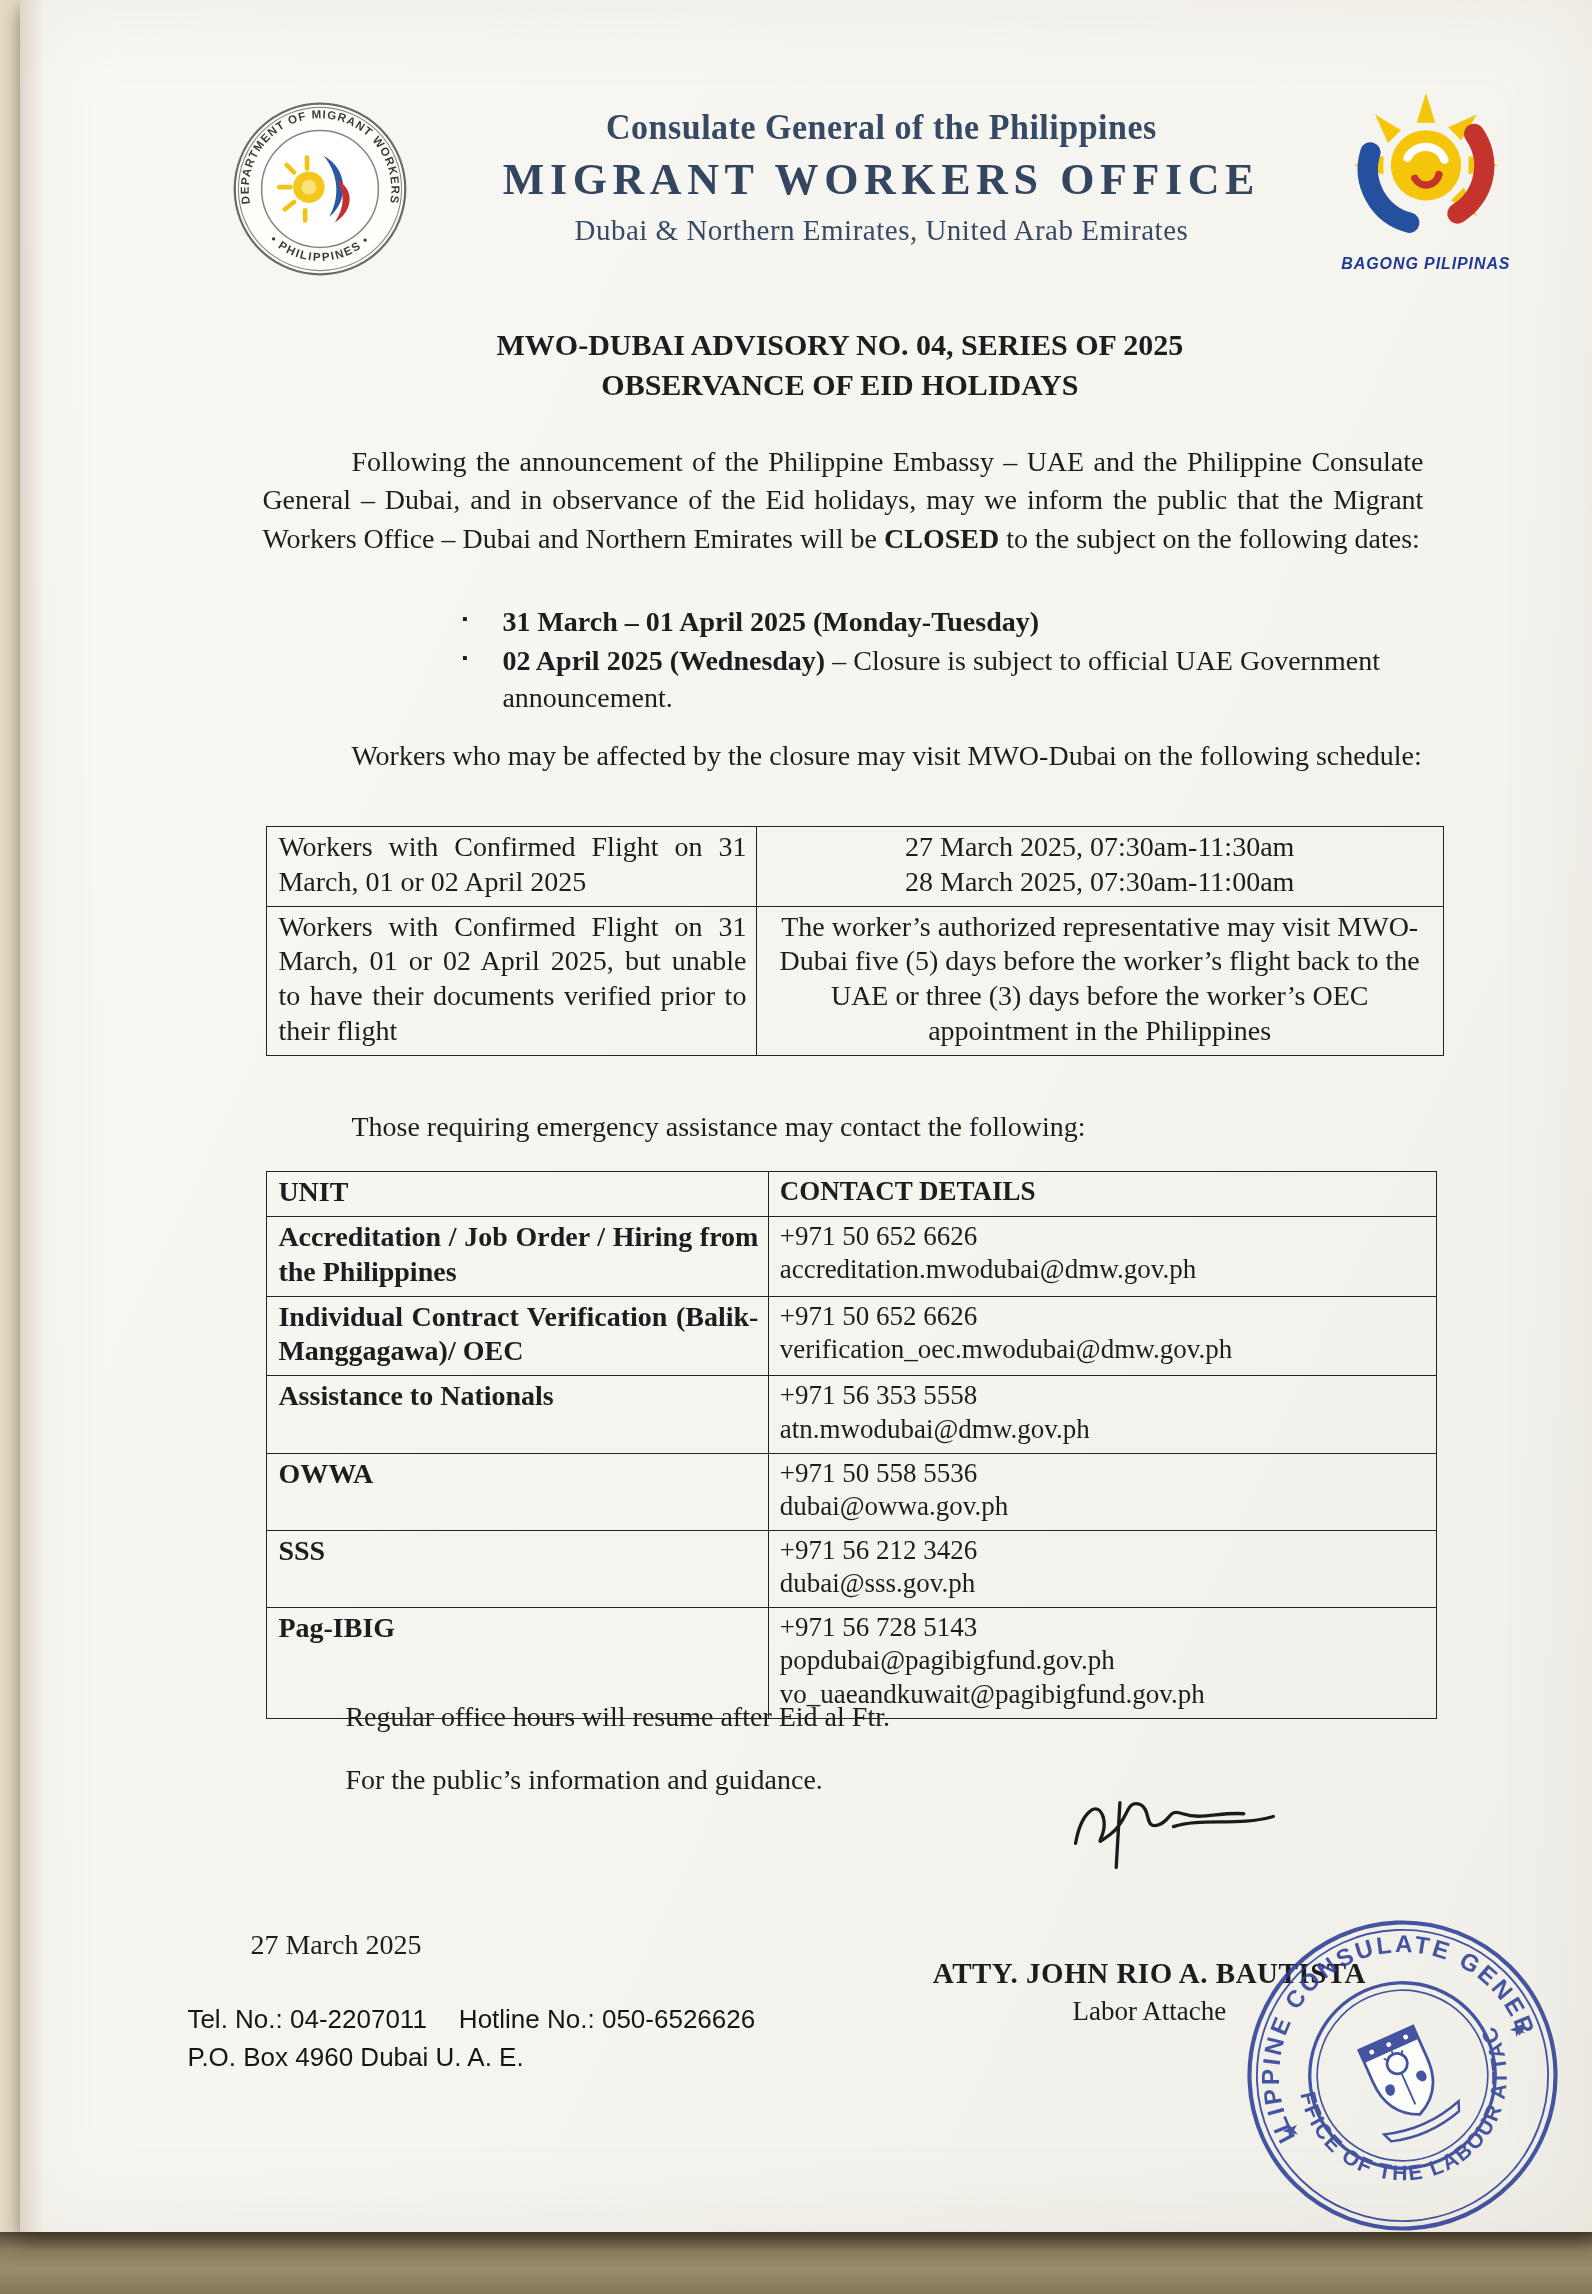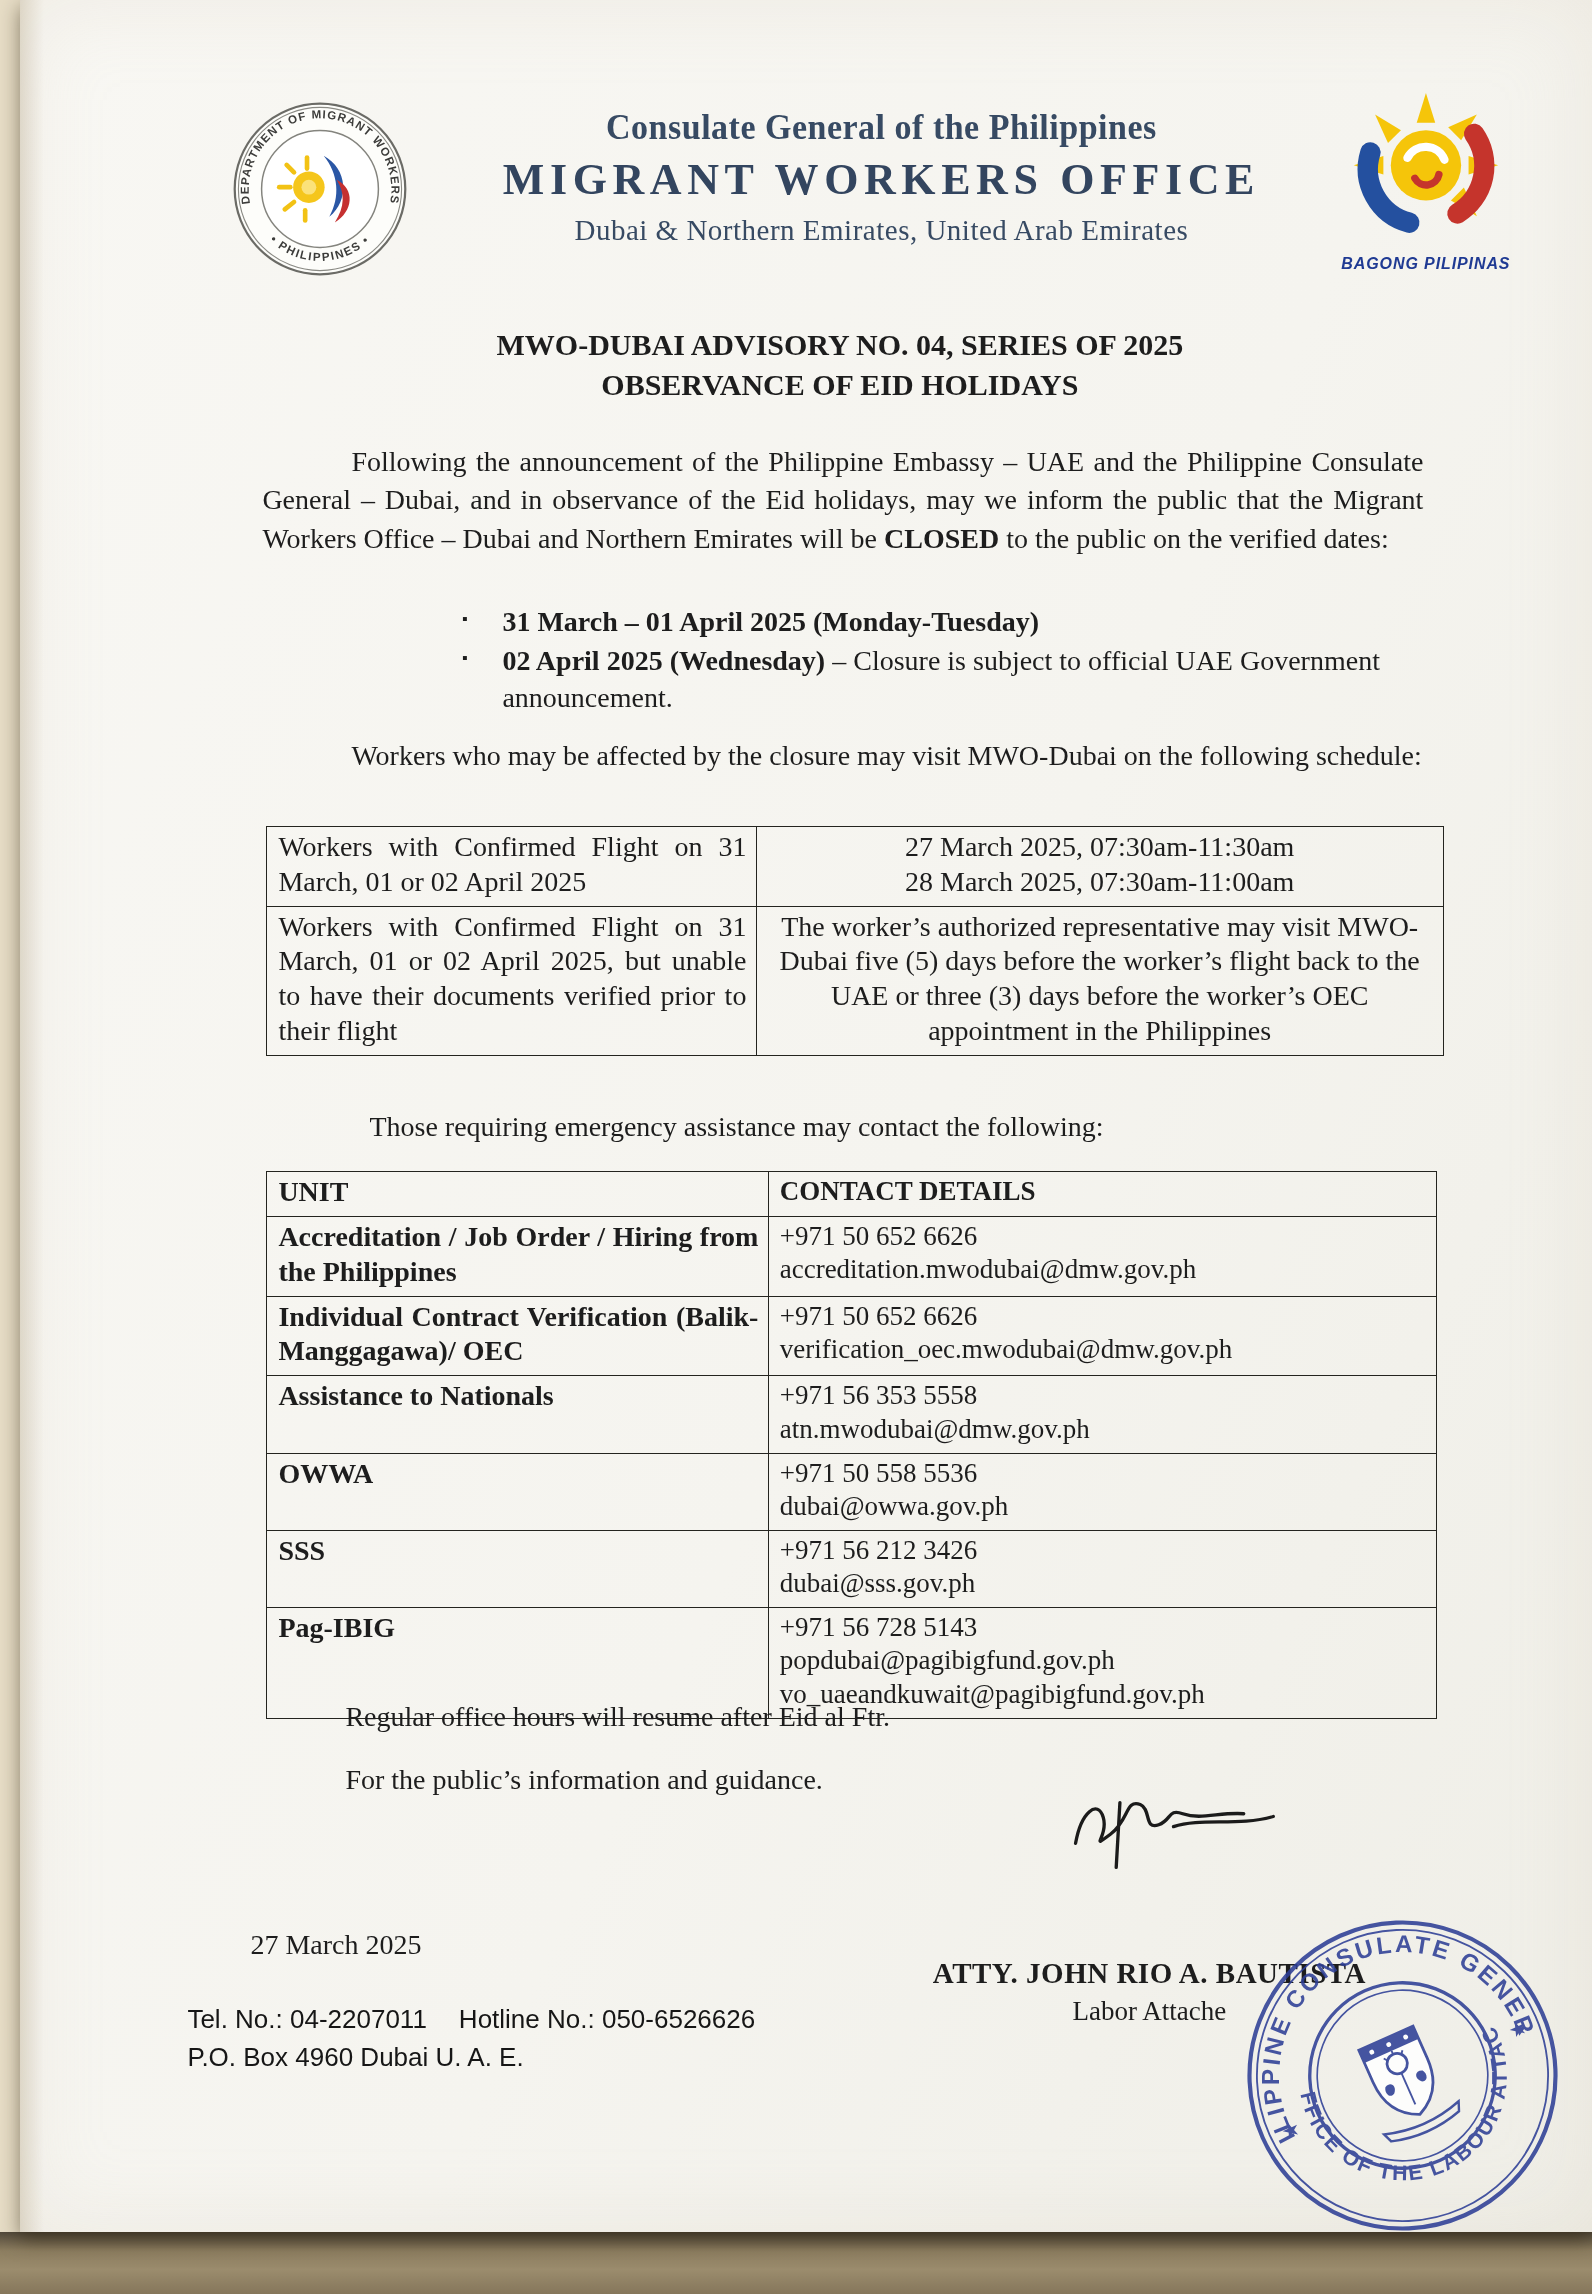--- a/index.html
+++ b/index.html
@@ -24,21 +24,21 @@
 
   
   .title{left:240px;top:325px;width:1159px;text-align:center;font-weight:bold;font-size:30px;line-height:1.33;}
 
   .para{font-size:28px;line-height:1.37;text-align:justify;}
   .intro{left:242px;top:443px;width:1161px;text-indent:89px;}
   .bullets{left:436px;top:603px;width:988px;font-size:28px;line-height:1.33;}
   .bullets .li{position:relative;padding-left:46px;margin-bottom:1.9px;}
   .bullet-sq{position:absolute;left:5.6px;top:4.6px;font-size:16px;}
   .sched-intro{left:242px;top:737px;width:1161px;text-indent:89px;}
-  .emerg-intro{left:260px;top:1108px;width:1161px;text-indent:89px;}
+  .emerg-intro{left:242px;top:1108px;width:1161px;text-indent:89px;}
 
   table{border-collapse:collapse;table-layout:fixed;}
   td,th{border:1.9px solid #24241f;vertical-align:top;font-size:28px;line-height:1.24;}
   .t1{left:246px;top:826px;width:1124px;}
   .t1 th{font-weight:bold;text-align:center;padding:3.7px 5.6px;}
   .t1 .c1{width:468px;text-align:justify;padding:2.8px 9.3px 6.5px 11px;}
   .t1 .c2{width:656px;text-align:center;padding:2.8px 15px 6.5px;}
   .t2{left:246px;top:1171px;width:1127px;}
   .t2 th{font-weight:bold;text-align:left;padding:3.7px 9.3px;}
   .t2 .unit{width:480px;font-weight:bold;text-align:justify;padding:2.8px 9.3px 6.5px 11px;}
@@ -128,21 +128,21 @@
         </g>
       </svg>
       <div class="bagong-caption">BAGONG PILIPINAS</div>
     </div>
 
     <div class="abs title">
       <div>MWO-DUBAI ADVISORY NO. 04, SERIES OF 2025</div>
       <div>OBSERVANCE OF EID HOLIDAYS</div>
     </div>
 
-    <div class="abs para intro"><span>Following the announcement of the Philippine Embassy – UAE and the Philippine Consulate General – Dubai, and in observance of the Eid holidays, may we inform the public that the Migrant Workers Office – Dubai and Northern Emirates will be </span><b>CLOSED</b><span> to the public on the verified dates:</span></div>
+    <div class="abs para intro"><span>Following the announcement of the Philippine Embassy – UAE and the Philippine Consulate General – Dubai, and in observance of the Eid holidays, may we inform the public that the Migrant Workers Office – Dubai and Northern Emirates will be </span><b>CLOSED</b><span> to the subject on the following dates:</span></div>
 
     <div class="abs bullets">
       <div class="li">
         <span class="bullet-sq">▪</span><b>31 March – 01 April 2025 (Monday-Tuesday)</b><span></span>
       </div>
       <div class="li">
         <span class="bullet-sq">▪</span><b>02 April 2025 (Wednesday)</b><span> – Closure is subject to official UAE Government announcement.</span>
       </div>
     </div>
 

